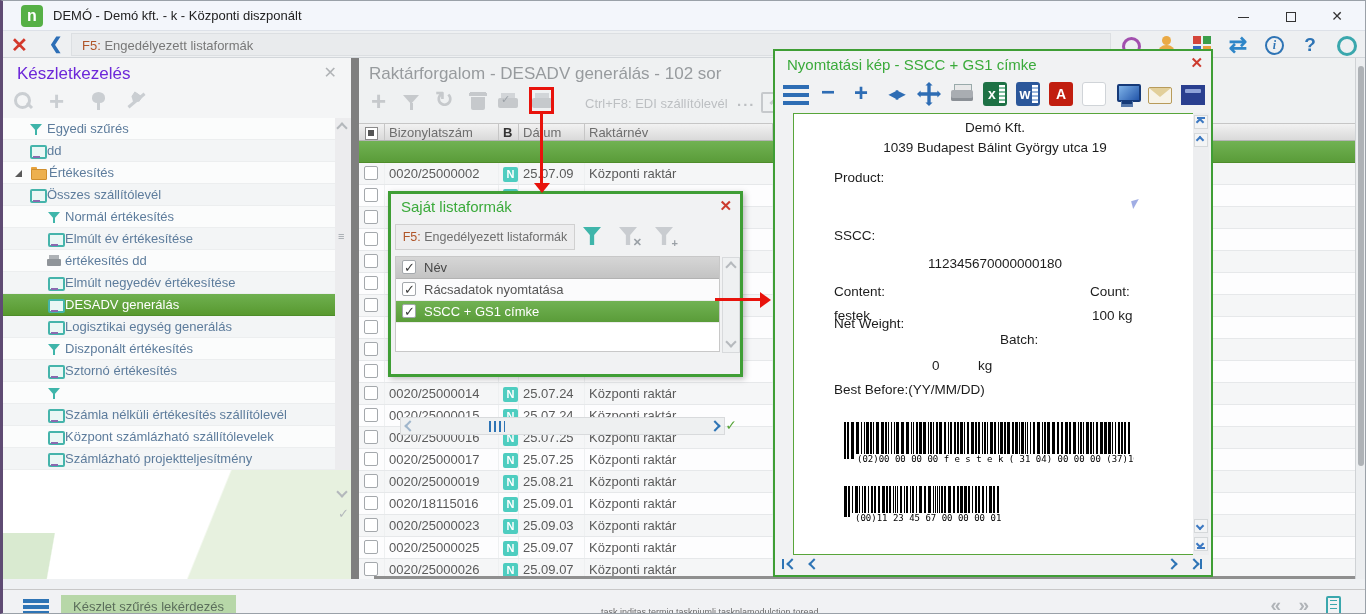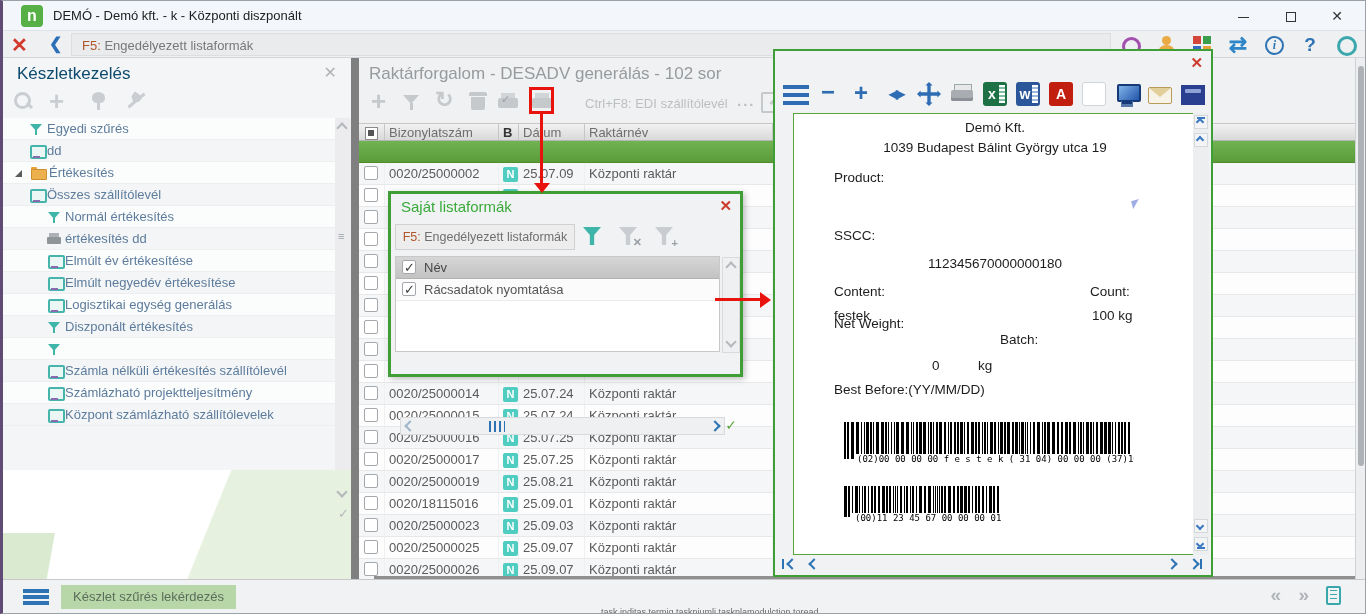--- a/index.html
+++ b/index.html
@@ -32,21 +32,21 @@
   .hic-apps::before { content:''; position:absolute; left:2px; top:2px; width:8px; height:8px; background:#d4453a; box-shadow:10px 0 0 #3a9e4a, 0 10px 0 #3567c4, 10px 10px 0 #e8a03a; }
   .hic-sync { color:#2e86c8; font-size:22px; line-height:22px; font-weight:bold; text-align:center; }
   .hic-info::before { content:'i'; position:absolute; left:2px; top:2px; width:15px; height:15px; border:2px solid #2e74b5; border-radius:50%; color:#2e74b5; font:italic bold 12px "Liberation Serif",serif; text-align:center; line-height:15px; }
   .hic-help { color:#2e74b5; font-size:19px; font-weight:bold; text-align:center; line-height:22px; }
   .hic-ring-teal::before { content:''; position:absolute; left:2px; top:2px; width:14px; height:14px; border:3px solid #3aa7ad; border-radius:50%; }
 
   
   #sidebar { position:absolute; left:0; top:57px; width:348px; bottom:34px; background:#f4f5f6; }
   #sb-deco { position:absolute; left:0; top:412px; right:0; bottom:0; background:linear-gradient(112deg,#ffffff 58%,#e7f1df 58.5%); }
   #sb-deco::after { content:''; position:absolute; left:0; bottom:0; width:120px; height:46px; background:linear-gradient(100deg,#d9ead0 40%,transparent 41%); }
-  #sb-title { position:absolute; left:14px; top:6px; font-size:17px; color:#0c4a6e; }
+  #sb-title { position:absolute; left:14px; top:6px; font-size:17px; color:#6d28d9; }
   #sb-close { position:absolute; right:14px; top:5px; font-size:16px; color:#b0b3b6; }
   #sb-tools { position:absolute; left:8px; top:30px; height:26px; display:flex; gap:14px; align-items:center; }
   .sic { position:relative; width:24px; height:24px; }
   .sic-search::before { content:''; position:absolute; left:3px; top:3px; width:11px; height:11px; border:3px solid #caced2; border-radius:50%; }
   .sic-search::after { content:''; position:absolute; left:15px; top:15px; width:7px; height:3px; background:#caced2; transform:rotate(45deg); }
   .sic-add::before { content:'+'; position:absolute; left:0; top:-3px; font-size:26px; font-weight:bold; color:#caced2; }
   .sic-tree::before { content:''; position:absolute; left:5px; top:3px; width:13px; height:11px; border-radius:50% 50% 40% 40%; background:#caced2; }
   .sic-tree::after { content:''; position:absolute; left:10px; top:13px; width:3px; height:8px; background:#caced2; }
   .sic-unpin::before { content:''; position:absolute; left:6px; top:4px; width:10px; height:10px; background:#caced2; clip-path:polygon(0 0,100% 0,100% 60%,50% 100%,0 60%); transform:rotate(35deg); }
   .sic-unpin::after { content:''; position:absolute; left:1px; top:10px; width:21px; height:3px; background:#caced2; transform:rotate(-40deg); }
@@ -198,21 +198,21 @@
   .pv-sbtn { position:absolute; left:1px; width:14px; height:14px; background:#f3f4f5; border:1px solid #d5d8da; }
   .pv-sbtn .chev { border-color:#3b78c2; position:absolute; left:2px; top:3px; width:6px; height:6px; }
   .pv-sbtn.bar-top::after { content:''; position:absolute; left:2px; top:1px; width:8px; height:2px; background:#3b78c2; }
   .pv-sbtn.bar-bot::after { content:''; position:absolute; left:2px; bottom:1px; width:8px; height:2px; background:#3b78c2; }
   #pv-nav { position:absolute; left:0; right:0; bottom:0; height:22px; }
   .navbtn { position:absolute; top:2px; width:22px; height:18px; color:#2e74b5; }
   .navbtn .chev { border-color:#2e74b5; position:absolute; top:5px; }
   .navbtn .vbar { position:absolute; top:4px; width:2px; height:10px; background:#2e74b5; }
 
   
-  #statusbar { position:absolute; left:0; bottom:0; right:0; height:34px; background:#f1f2f4; border-top:1px solid #c8c8c8; z-index:70; }
+  #statusbar { position:absolute; left:0; bottom:0; right:0; height:24px; background:#f1f2f4; border-top:1px solid #c8c8c8; z-index:70; }
   #st-menu { position:absolute; left:20px; top:9px; width:26px; height:16px; background:repeating-linear-gradient(180deg,#2e74b5 0 4px,transparent 4px 6px); }
   #st-badge { position:absolute; left:58px; top:5px; height:24px; background:#b7d7a8; color:#5b6e5b; font-size:13px; line-height:24px; padding:0 12px; }
   #st-prev { position:absolute; right:84px; top:4px; font-size:19px; font-weight:bold; color:#b0b4b8; }
   #st-next { position:absolute; right:56px; top:4px; font-size:19px; font-weight:bold; color:#b0b4b8; }
   #st-doc { position:absolute; right:24px; top:6px; width:15px; height:19px; border:2px solid #3aa7ad; border-radius:2px; background:repeating-linear-gradient(180deg,#3aa7ad 2px 3px,transparent 3px 6px); background-clip:content-box; padding:2px; }
   #st-cutoff { position:absolute; left:598px; bottom:0; width:340px; height:6px; overflow:hidden; font-size:9px; color:#6a6a6a; }
 </style>
 </head>
 <body>
 
@@ -252,29 +252,31 @@
         <span class="sic sic-add"></span>
         <span class="sic sic-tree"></span>
         <span class="sic sic-unpin"></span>
       </div>
     <div id="sidebar-tree">
         <div class="titem lvl1"><span class="ti ti-filter"></span><span class="tlabel">Egyedi szűrés</span></div>
         <div class="titem lvl1"><span class="ti ti-monitor"></span><span class="tlabel">dd</span></div>
         <div class="titem lvl0"><span class="caret"></span><span class="ti ti-folder"></span><span class="tlabel">Értékesítés</span></div>
         <div class="titem lvl1"><span class="ti ti-monitor"></span><span class="tlabel">Összes szállítólevél</span></div>
         <div class="titem lvl2"><span class="ti ti-filter"></span><span class="tlabel">Normál értékesítés</span></div>
+        <div class="titem lvl2"><span class="ti ti-monitor"></span><span class="tlabel">Elmúlt év értékesítése</span></div>
         <div class="titem lvl2"><span class="ti ti-printer"></span><span class="tlabel">értékesítés dd</span></div>
-        <div class="titem lvl2"><span class="ti ti-monitor"></span><span class="tlabel">Elmúlt év értékesítése</span></div>
         <div class="titem lvl2"><span class="ti ti-monitor"></span><span class="tlabel">Elmúlt negyedév értékesítése</span></div>
+        <div class="titem lvl2 sel"><span class="ti ti-monitor"></span><span class="tlabel">DESADV generálás</span></div>
         <div class="titem lvl2"><span class="ti ti-monitor"></span><span class="tlabel">Logisztikai egység generálás</span></div>
         <div class="titem lvl2"><span class="ti ti-filter"></span><span class="tlabel">Diszponált értékesítés</span></div>
+        <div class="titem lvl2"><span class="ti ti-monitor"></span><span class="tlabel">Sztornó értékesítés</span></div>
         <div class="titem lvl2"><span class="ti ti-filter"></span></div>
         <div class="titem lvl2"><span class="ti ti-monitor"></span><span class="tlabel">Számla nélküli értékesítés szállítólevél</span></div>
+        <div class="titem lvl2"><span class="ti ti-monitor"></span><span class="tlabel">Központ számlázható szállítólevelek</span></div>
         <div class="titem lvl2"><span class="ti ti-monitor"></span><span class="tlabel">Számlázható projektteljesítmény</span></div>
-        <div class="titem lvl2"><span class="ti ti-monitor"></span><span class="tlabel">Központ számlázható szállítólevelek</span></div>
       </div>
     <div id="sb-scroll">
       <span class="chev up c1"></span>
       <span class="grip">≡</span>
       <span class="chev down c2"></span>
       <span class="check">✓</span>
     </div>
   </div>
 
   <div id="splitter"></div>
@@ -487,35 +489,40 @@
     <div id="pp-list">
       <div id="pp-head">
         <div class="pp-cbcell"><span class="cb on"></span></div>
         <div>Név</div>
       </div>
       <div id="pp-rows">
           <div class="pprow">
             <div class="pp-cbcell"><span class="cb on"></span></div>
             <div>Rácsadatok nyomtatása</div>
           </div>
+          <div class="pprow sel">
+            <div class="pp-cbcell"><span class="cb on"></span></div>
+            <div>SSCC + GS1 címke</div>
+          </div>
         </div>
       <div id="pp-vscroll">
         <span class="chev up" style="top:5px"></span>
         <span class="chev down" style="top:80px"></span>
       </div>
       <div id="pp-hscroll">
         <span class="chev left"></span>
         <span class="thumb"></span>
         <span class="chev right"></span>
       </div>
       <div id="pp-ok">✓</div>
     </div>
   </div>
 
   <div id="preview">
+    <div id="pv-title">Nyomtatási kép - SSCC + GS1 címke</div>
     <div id="pv-close">✕</div>
     <div id="pv-toolbar">
         <span class="pic pic-menu"></span>
         <span class="pic pic-zout"></span>
         <span class="pic pic-zin"></span>
         <span class="pic pic-fitw">◀▶</span>
         <span class="pic pic-fitp"></span>
         <span class="pic pic-print"></span>
         <span class="pic pic-excel tile"></span>
         <span class="pic pic-word tile"></span>

